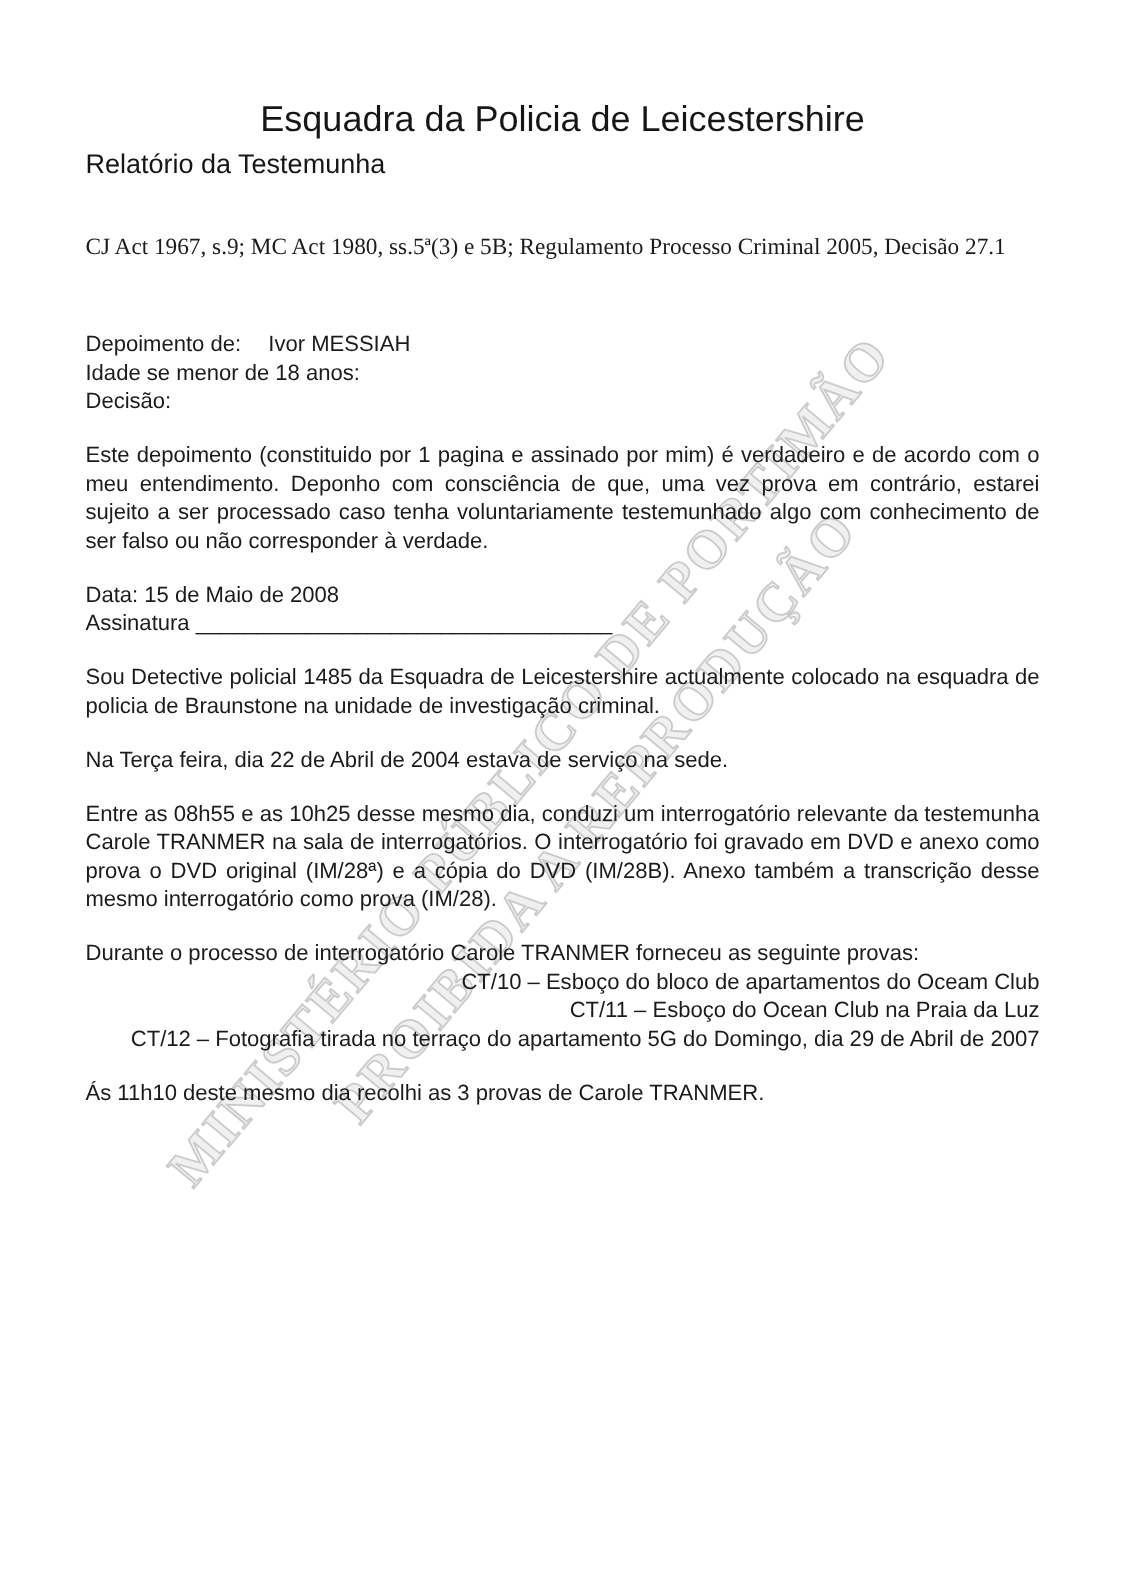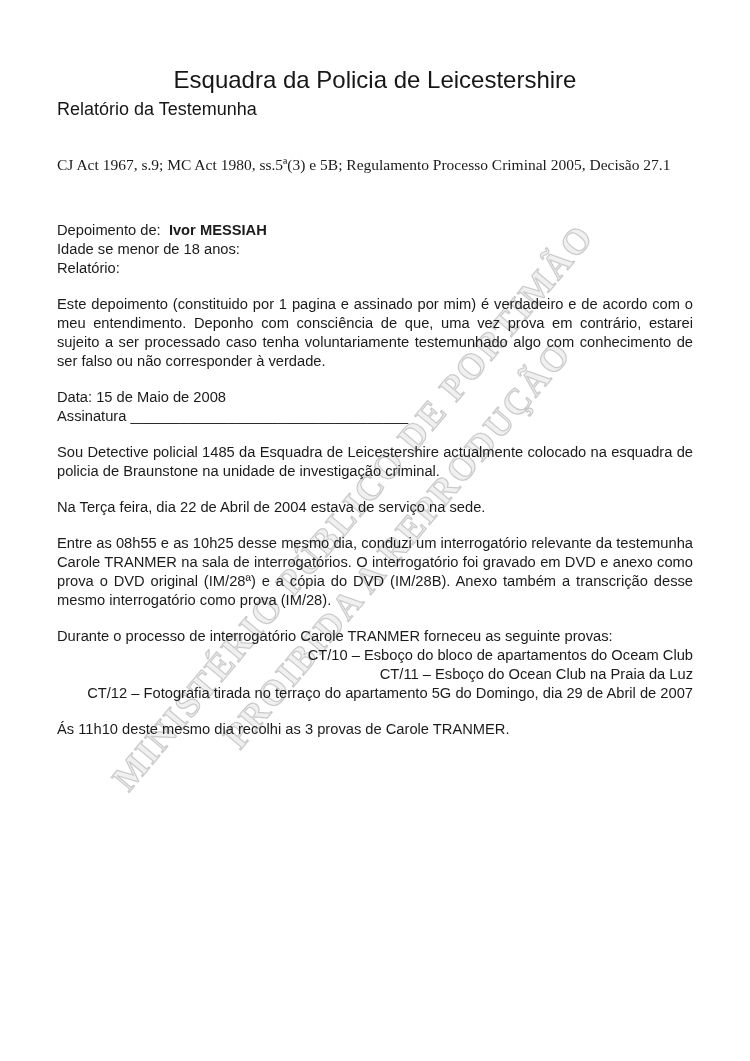--- a/index.html
+++ b/index.html
@@ -66,21 +66,21 @@
   }
   .body-text {
     font-size: 14.7px;
     line-height: 19px;
     color: #1b1b1b;
   }
   .fields {
     margin-top: 46px;
   }
   .fields .row { white-space: pre-wrap; }
-  .witness-name { font-weight: bold; }
+  .witness-name { font-weight: normal; margin-left: 10px; }
   .para { margin-top: 17px; }
   .para.justify { text-align: justify; }
   .sig-row { white-space: pre-wrap; }
   .evidence-block .item { text-align: right; }
   .sp2 { white-space: pre; }
 </style>
 </head>
 <body>
 
 <div class="page">
@@ -93,21 +93,21 @@
   <div class="content">
 
     <div class="doc-title">Esquadra da Policia de Leicestershire</div>
     <div class="doc-subtitle">Relatório da Testemunha</div>
 
     <div class="legal-ref">CJ Act 1967, s.9; MC Act 1980, ss.5ª(3) e 5B; Regulamento Processo Criminal 2005, Decisão 27.1</div>
 
     <div class="fields body-text">
       <div class="row"><span>Depoimento de:</span><span class="sp2">  </span><span class="witness-name">Ivor MESSIAH</span></div>
       <div class="row">Idade se menor de 18 anos:</div>
-      <div class="row">Relatório:</div>
+      <div class="row">Decisão:</div>
     </div>
 
     <div class="para justify body-text">Este depoimento (constituido por 1 pagina e assinado por mim) é verdadeiro e de acordo com o meu entendimento. Deponho com consciência de que, uma vez prova em contrário, estarei sujeito a ser processado caso tenha voluntariamente testemunhado algo com conhecimento de ser falso ou não corresponder à verdade.</div>
 
     <div class="para body-text">
       <div>Data: 15 de Maio de 2008</div>
       <div class="sig-row"><span>Assinatura</span><span class="sp2"> </span><span>__________________________________</span></div>
     </div>
 
     <div class="para justify body-text">Sou Detective policial 1485 da Esquadra de Leicestershire actualmente colocado na esquadra de policia de Braunstone na unidade de investigação criminal.</div>

